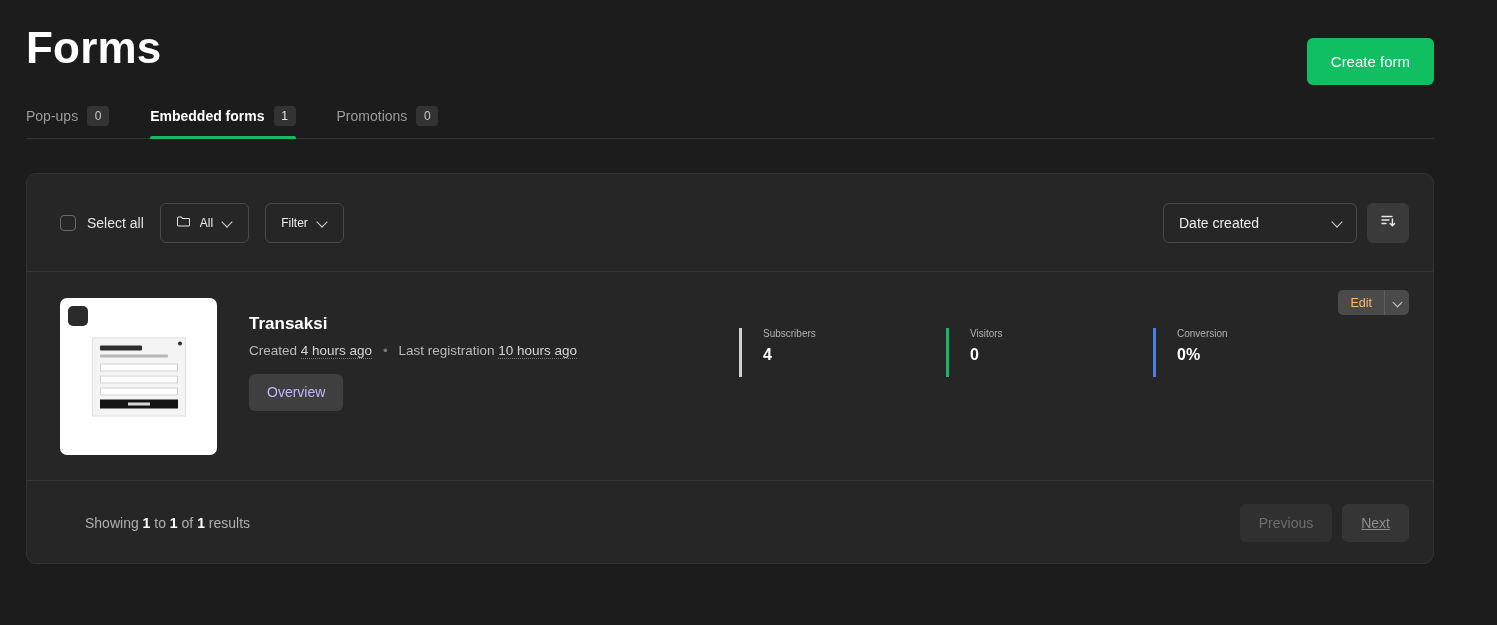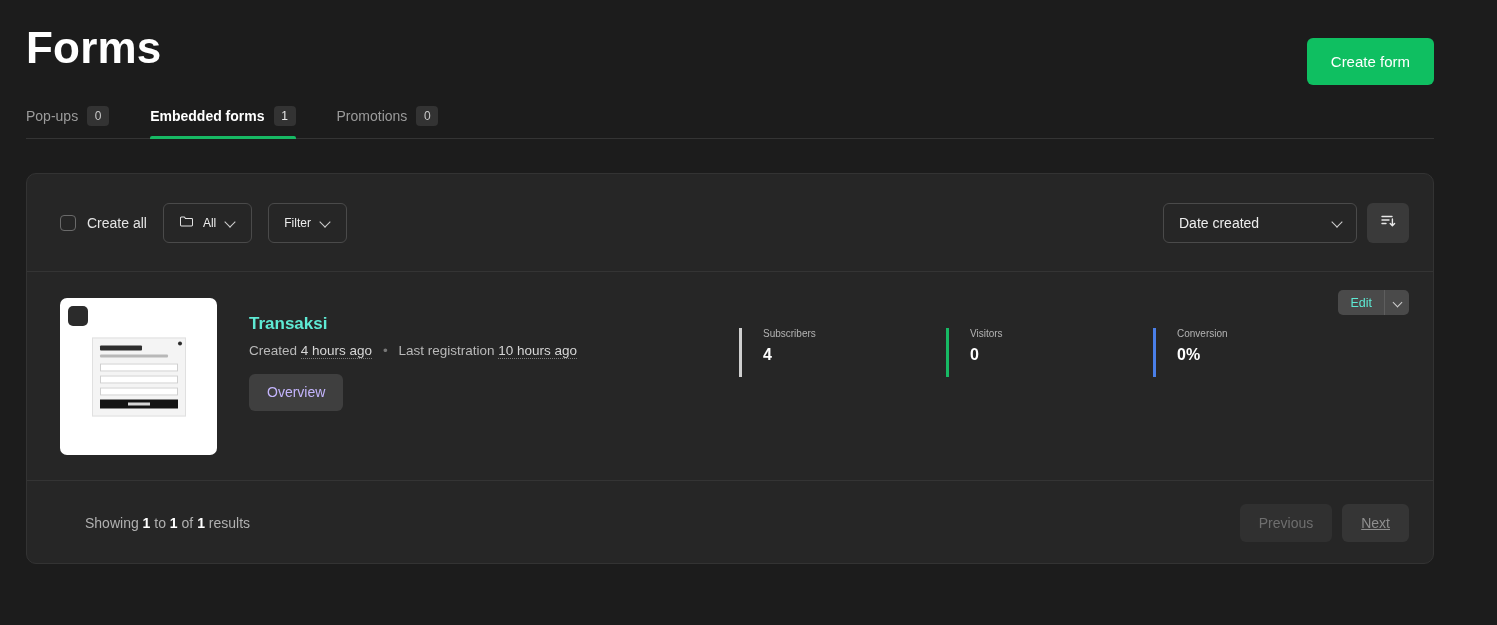--- a/index.html
+++ b/index.html
@@ -295,21 +295,21 @@
   }
 
   .form-info {
     margin-left: 32px;
     padding-top: 16px;
     width: 450px;
   }
   .form-name {
     font-size: 17px;
     font-weight: 700;
-    color: #5eead4;
+    color: #ffffff;
     margin-bottom: 9px;
   }
   .form-meta {
     font-size: 13.5px;
     color: #b9b9b9;
     margin-bottom: 16px;
     white-space: nowrap;
   }
   .hint {
     border-bottom: 1px dotted #7d7d7d;
@@ -362,21 +362,21 @@
     right: 24px;
     top: 18px;
     display: flex;
     align-items: stretch;
     height: 25px;
     border-radius: 5px;
     overflow: hidden;
   }
   .edit-btn {
     background: #4a4a4a;
-    color: #5eead4;
+    color: #fdba74;
     font-size: 12.5px;
     border: none;
     padding: 0 12px;
     cursor: pointer;
     font-family: "Liberation Sans", sans-serif;
   }
   .edit-caret {
     background: #4a4a4a;
     border: none;
     border-left: 1px solid #5e5e5e;
@@ -444,21 +444,21 @@
       <span class="tab-badge">0</span>
     </div>
   </div>
 
   <div class="panel">
 
     <div class="toolbar">
       <div class="toolbar-left">
         <div class="select-all">
           <span class="checkbox"></span>
-          <span class="select-all-label">Create all</span>
+          <span class="select-all-label">Select all</span>
         </div>
         <button class="tb-btn">
           <span>
             <svg width="15" height="15" viewBox="0 0 16 16" fill="none">
               <path d="M1.6 4.2a1 1 0 0 1 1-1h3l1.3 1.5h6.5a1 1 0 0 1 1 1v6.1a1 1 0 0 1-1 1h-10.8a1 1 0 0 1-1-1z" stroke="#e2e2e2" stroke-width="1.1"></path>
             </svg>
           </span>
           <span>All</span>
           <span class="chev"></span>
         </button>

